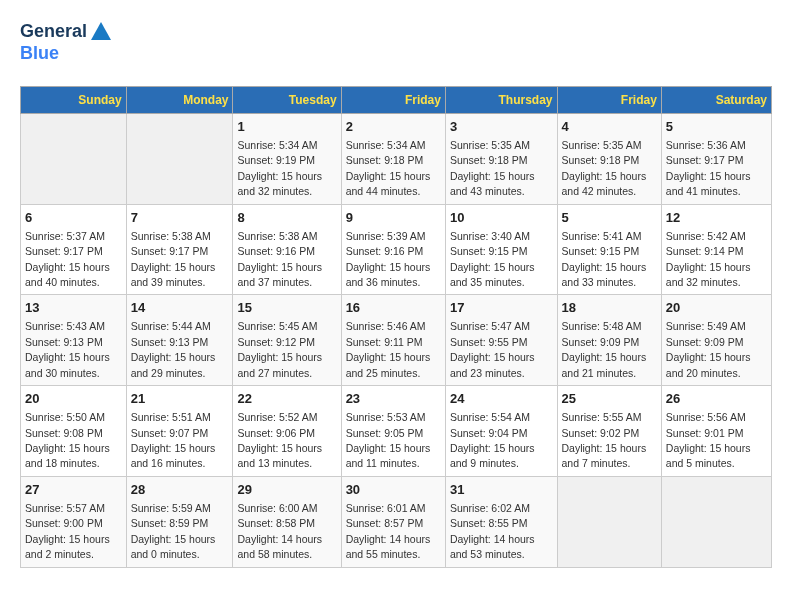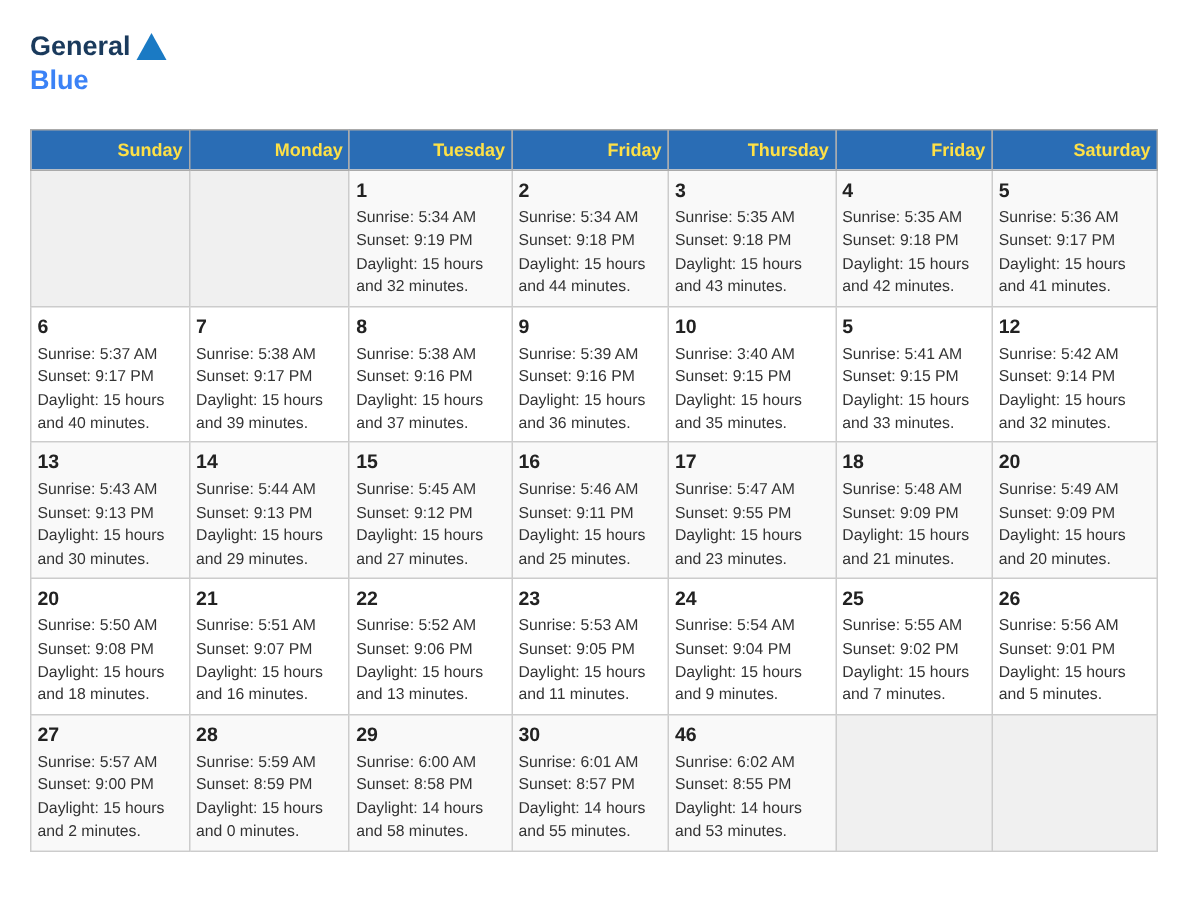--- a/index.html
+++ b/index.html
@@ -155,18 +155,18 @@
         <td><span class="day-number">23</span><span class="day-detail">Sunrise: 5:53 AM</span><br><span class="day-detail">Sunset: 9:05 PM</span><br><span class="day-detail">Daylight: 15 hours and 11 minutes.</span></td>
         <td><span class="day-number">24</span><span class="day-detail">Sunrise: 5:54 AM</span><br><span class="day-detail">Sunset: 9:04 PM</span><br><span class="day-detail">Daylight: 15 hours and 9 minutes.</span></td>
         <td><span class="day-number">25</span><span class="day-detail">Sunrise: 5:55 AM</span><br><span class="day-detail">Sunset: 9:02 PM</span><br><span class="day-detail">Daylight: 15 hours and 7 minutes.</span></td>
         <td><span class="day-number">26</span><span class="day-detail">Sunrise: 5:56 AM</span><br><span class="day-detail">Sunset: 9:01 PM</span><br><span class="day-detail">Daylight: 15 hours and 5 minutes.</span></td>
       </tr>
       <tr>
         <td><span class="day-number">27</span><span class="day-detail">Sunrise: 5:57 AM</span><br><span class="day-detail">Sunset: 9:00 PM</span><br><span class="day-detail">Daylight: 15 hours and 2 minutes.</span></td>
         <td><span class="day-number">28</span><span class="day-detail">Sunrise: 5:59 AM</span><br><span class="day-detail">Sunset: 8:59 PM</span><br><span class="day-detail">Daylight: 15 hours and 0 minutes.</span></td>
         <td><span class="day-number">29</span><span class="day-detail">Sunrise: 6:00 AM</span><br><span class="day-detail">Sunset: 8:58 PM</span><br><span class="day-detail">Daylight: 14 hours and 58 minutes.</span></td>
         <td><span class="day-number">30</span><span class="day-detail">Sunrise: 6:01 AM</span><br><span class="day-detail">Sunset: 8:57 PM</span><br><span class="day-detail">Daylight: 14 hours and 55 minutes.</span></td>
-        <td><span class="day-number">46</span><span class="day-detail">Sunrise: 6:02 AM</span><br><span class="day-detail">Sunset: 8:55 PM</span><br><span class="day-detail">Daylight: 14 hours and 53 minutes.</span></td>
+        <td><span class="day-number">31</span><span class="day-detail">Sunrise: 6:02 AM</span><br><span class="day-detail">Sunset: 8:55 PM</span><br><span class="day-detail">Daylight: 14 hours and 53 minutes.</span></td>
         <td class="empty-cell"></td>
         <td class="empty-cell"></td>
       </tr>
     </tbody>
 </table>
 
 </body></html>

